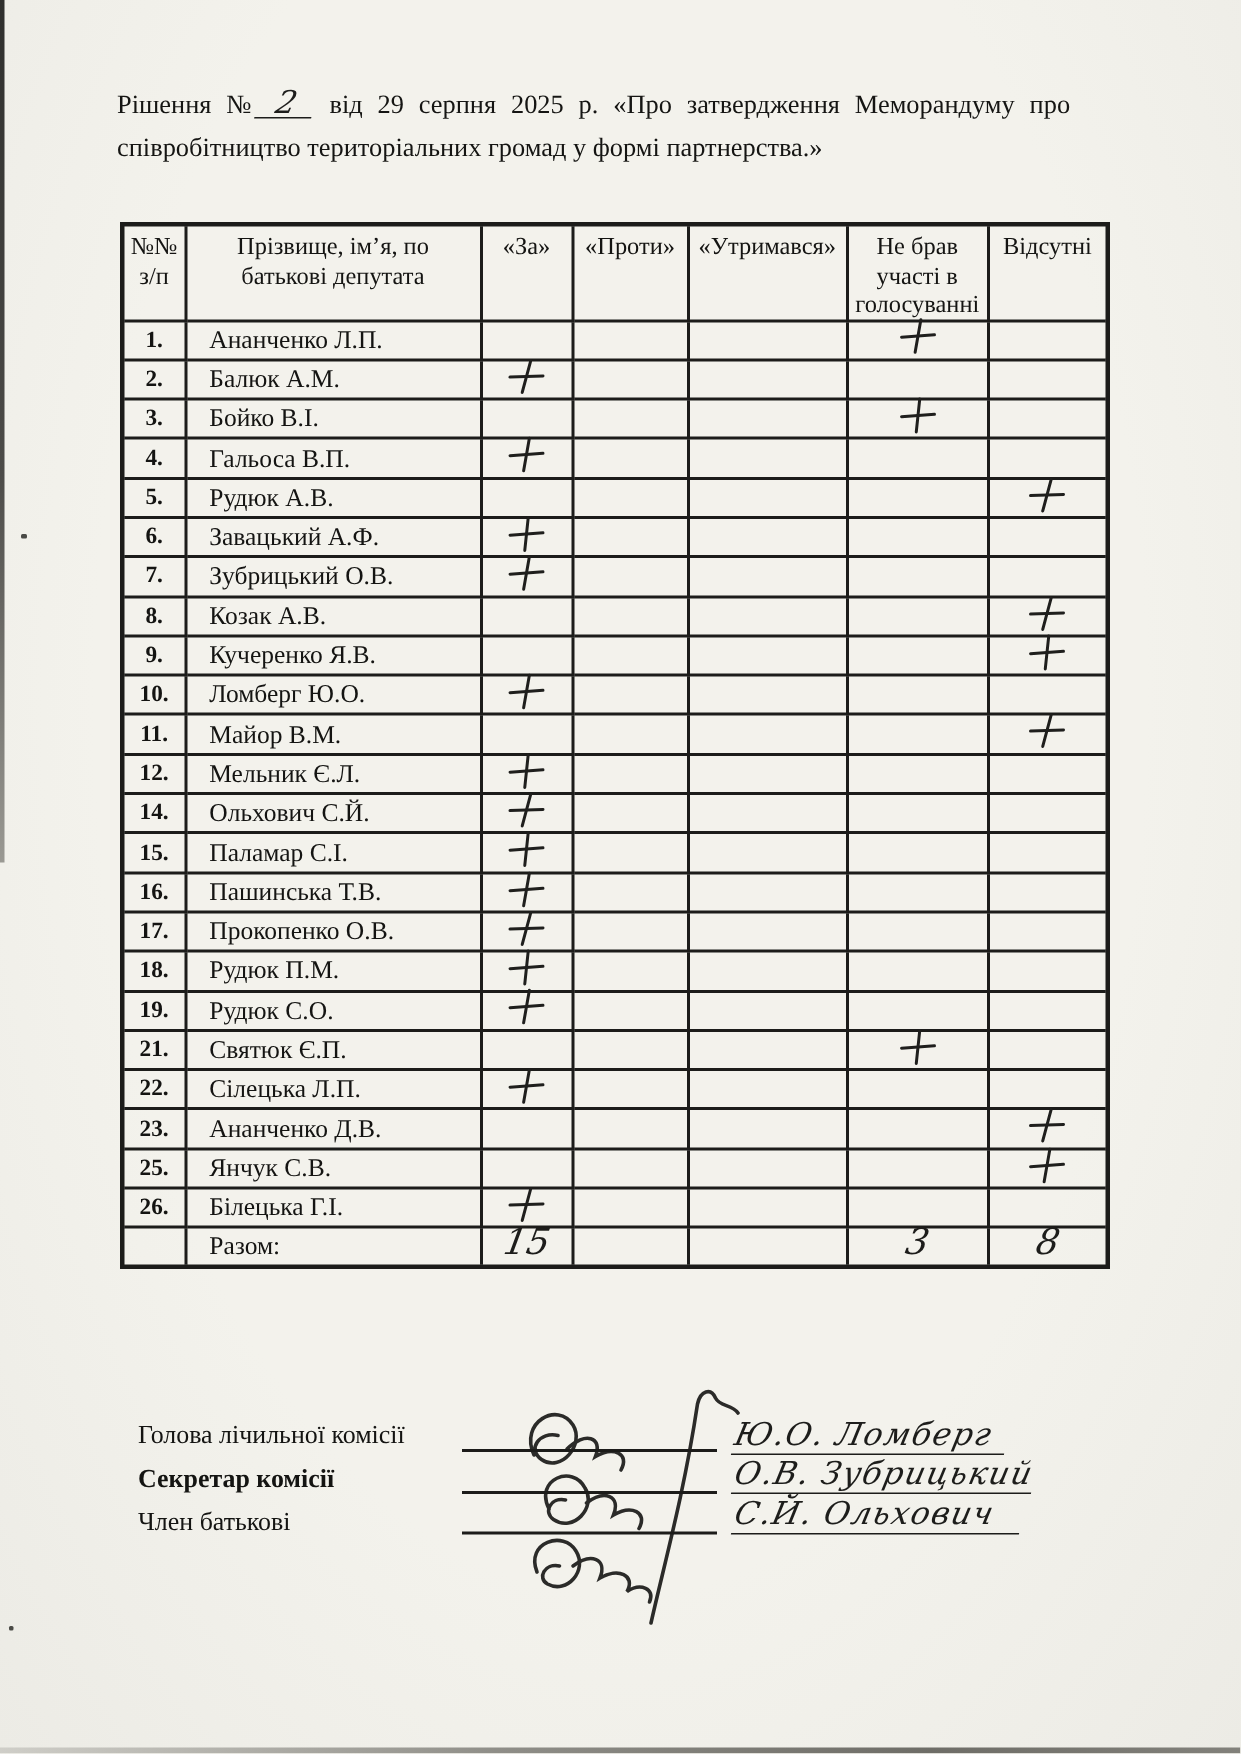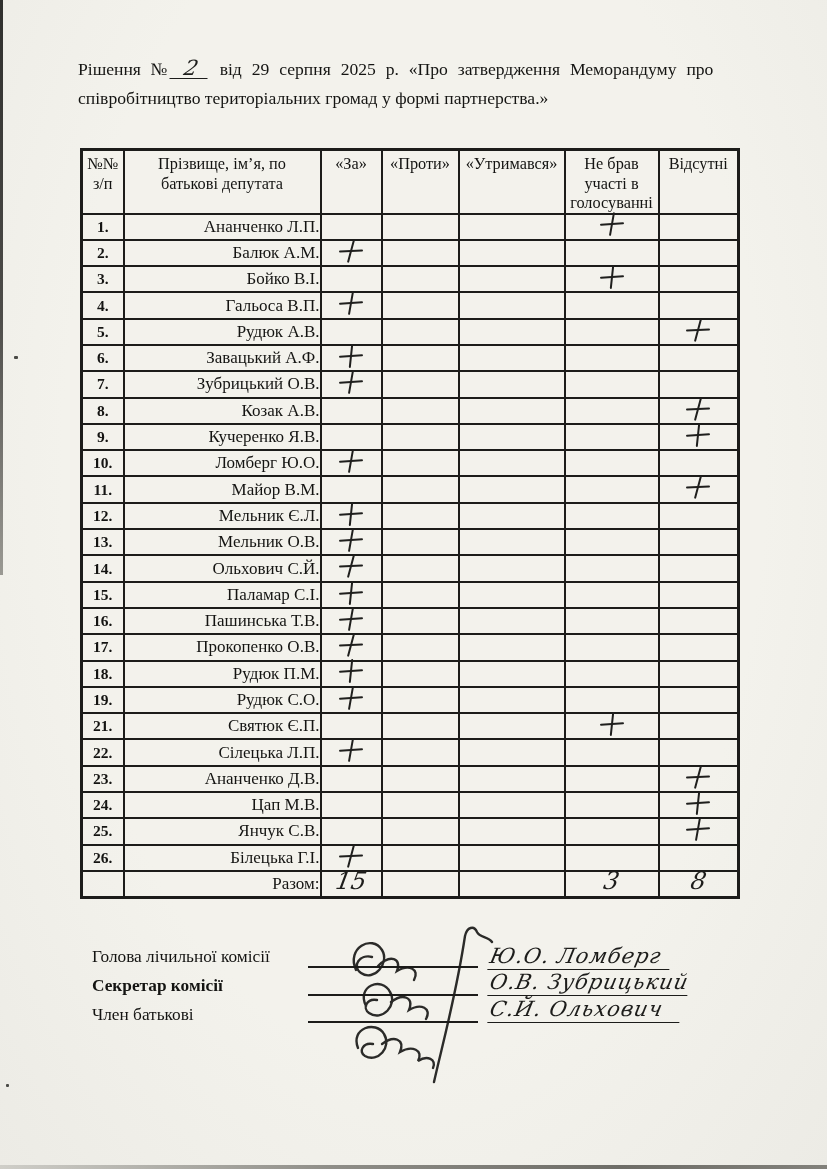--- a/index.html
+++ b/index.html
@@ -23,21 +23,21 @@
   
   table{position:absolute;left:80px;top:148px;width:657px;border-collapse:collapse;table-layout:fixed;
         border:3px solid #1c1c1a;}
   th,td{border:2px solid #1c1c1a;padding:0;overflow:visible;}
   th{font-weight:normal;vertical-align:top;padding-top:3px;font-size:16.3px;line-height:19.5px;
      text-align:center;color:#141412;}
   thead tr{height:62px;}
   tbody tr,tfoot tr{height:26.3px;}
   td{font-size:17px;color:#141412;vertical-align:middle;}
   .c-num{text-align:center;font-weight:bold;font-size:15.5px;}
-  .c-name{text-align:right;padding-left:15px;white-space:nowrap;}
+  .c-name{text-align:left;padding-left:15px;white-space:nowrap;}
   .c-vote{text-align:center;position:relative;}
 
   
   .cross{position:relative;display:inline-block;width:20px;height:21px;vertical-align:middle;top:-2px;}
   .cross::before{content:"";position:absolute;left:9px;top:-2px;width:1.8px;height:24px;background:#1f1f1d;
                  transform:rotate(10deg);border-radius:1px;}
   .cross::after{content:"";position:absolute;top:9px;left:-2px;width:24px;height:1.8px;background:#1f1f1d;
                 transform:rotate(-4deg);border-radius:1px;}
   .cross.v1::before{transform:rotate(15deg);}
   .cross.v2::before{transform:rotate(6deg);}
@@ -220,29 +220,20 @@
         <tr>
           <td class="c-num">12.</td>
           <td class="c-name">Мельник Є.Л.</td>
           <td class="c-vote"><span class="cross v2"></span></td>
           <td class="c-vote"></td>
           <td class="c-vote"></td>
           <td class="c-vote"></td>
           <td class="c-vote"></td>
         </tr>
         <tr>
-          <td class="c-num">13.</td>
-          <td class="c-name">Мельник О.В.</td>
-          <td class="c-vote"><span class="cross v0"></span></td>
-          <td class="c-vote"></td>
-          <td class="c-vote"></td>
-          <td class="c-vote"></td>
-          <td class="c-vote"></td>
-        </tr>
-        <tr>
           <td class="c-num">14.</td>
           <td class="c-name">Ольхович С.Й.</td>
           <td class="c-vote"><span class="cross v1"></span></td>
           <td class="c-vote"></td>
           <td class="c-vote"></td>
           <td class="c-vote"></td>
           <td class="c-vote"></td>
         </tr>
         <tr>
           <td class="c-num">15.</td>
@@ -308,29 +299,20 @@
           <td class="c-vote"></td>
         </tr>
         <tr>
           <td class="c-num">23.</td>
           <td class="c-name">Ананченко Д.В.</td>
           <td class="c-vote"></td>
           <td class="c-vote"></td>
           <td class="c-vote"></td>
           <td class="c-vote"></td>
           <td class="c-vote"><span class="cross v1"></span></td>
-        </tr>
-        <tr>
-          <td class="c-num">24.</td>
-          <td class="c-name">Цап М.В.</td>
-          <td class="c-vote"></td>
-          <td class="c-vote"></td>
-          <td class="c-vote"></td>
-          <td class="c-vote"></td>
-          <td class="c-vote"><span class="cross v2"></span></td>
         </tr>
         <tr>
           <td class="c-num">25.</td>
           <td class="c-name">Янчук С.В.</td>
           <td class="c-vote"></td>
           <td class="c-vote"></td>
           <td class="c-vote"></td>
           <td class="c-vote"></td>
           <td class="c-vote"><span class="cross v0"></span></td>
         </tr>

